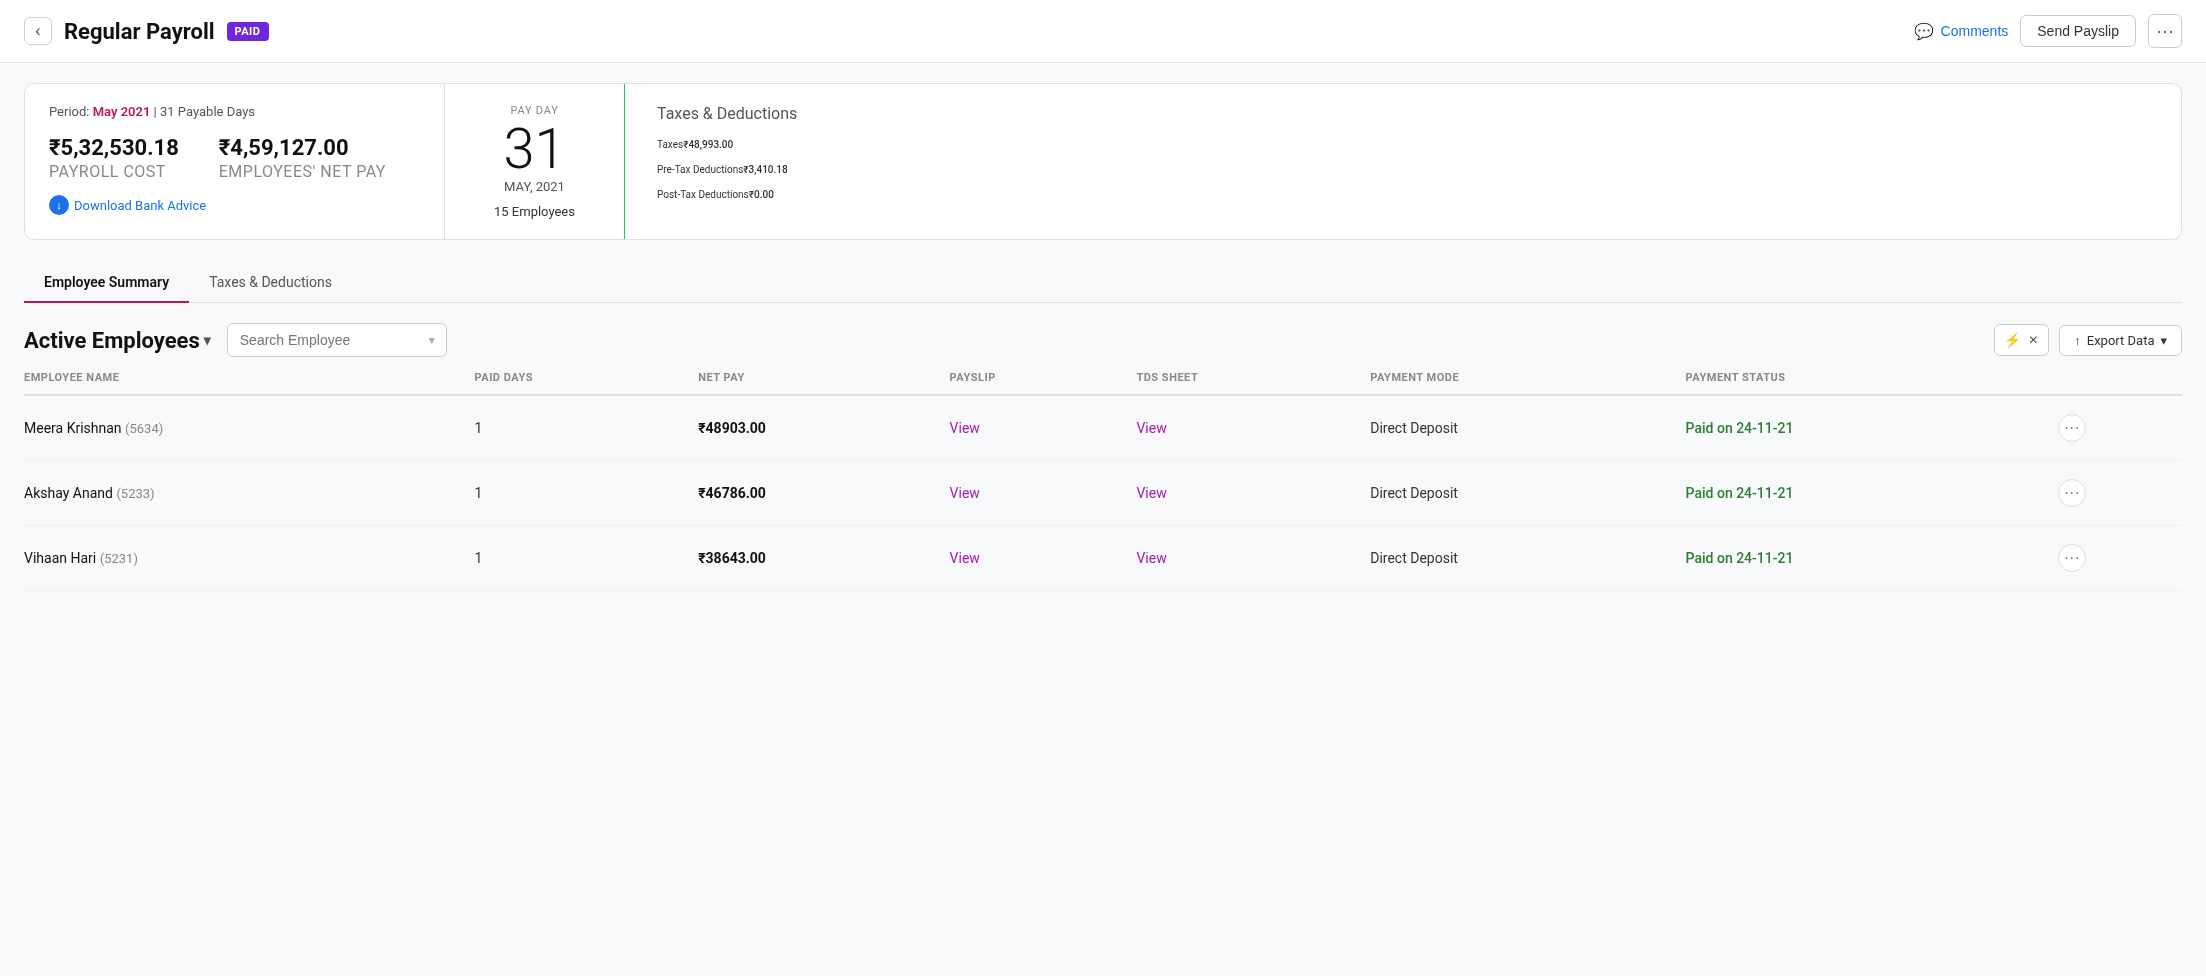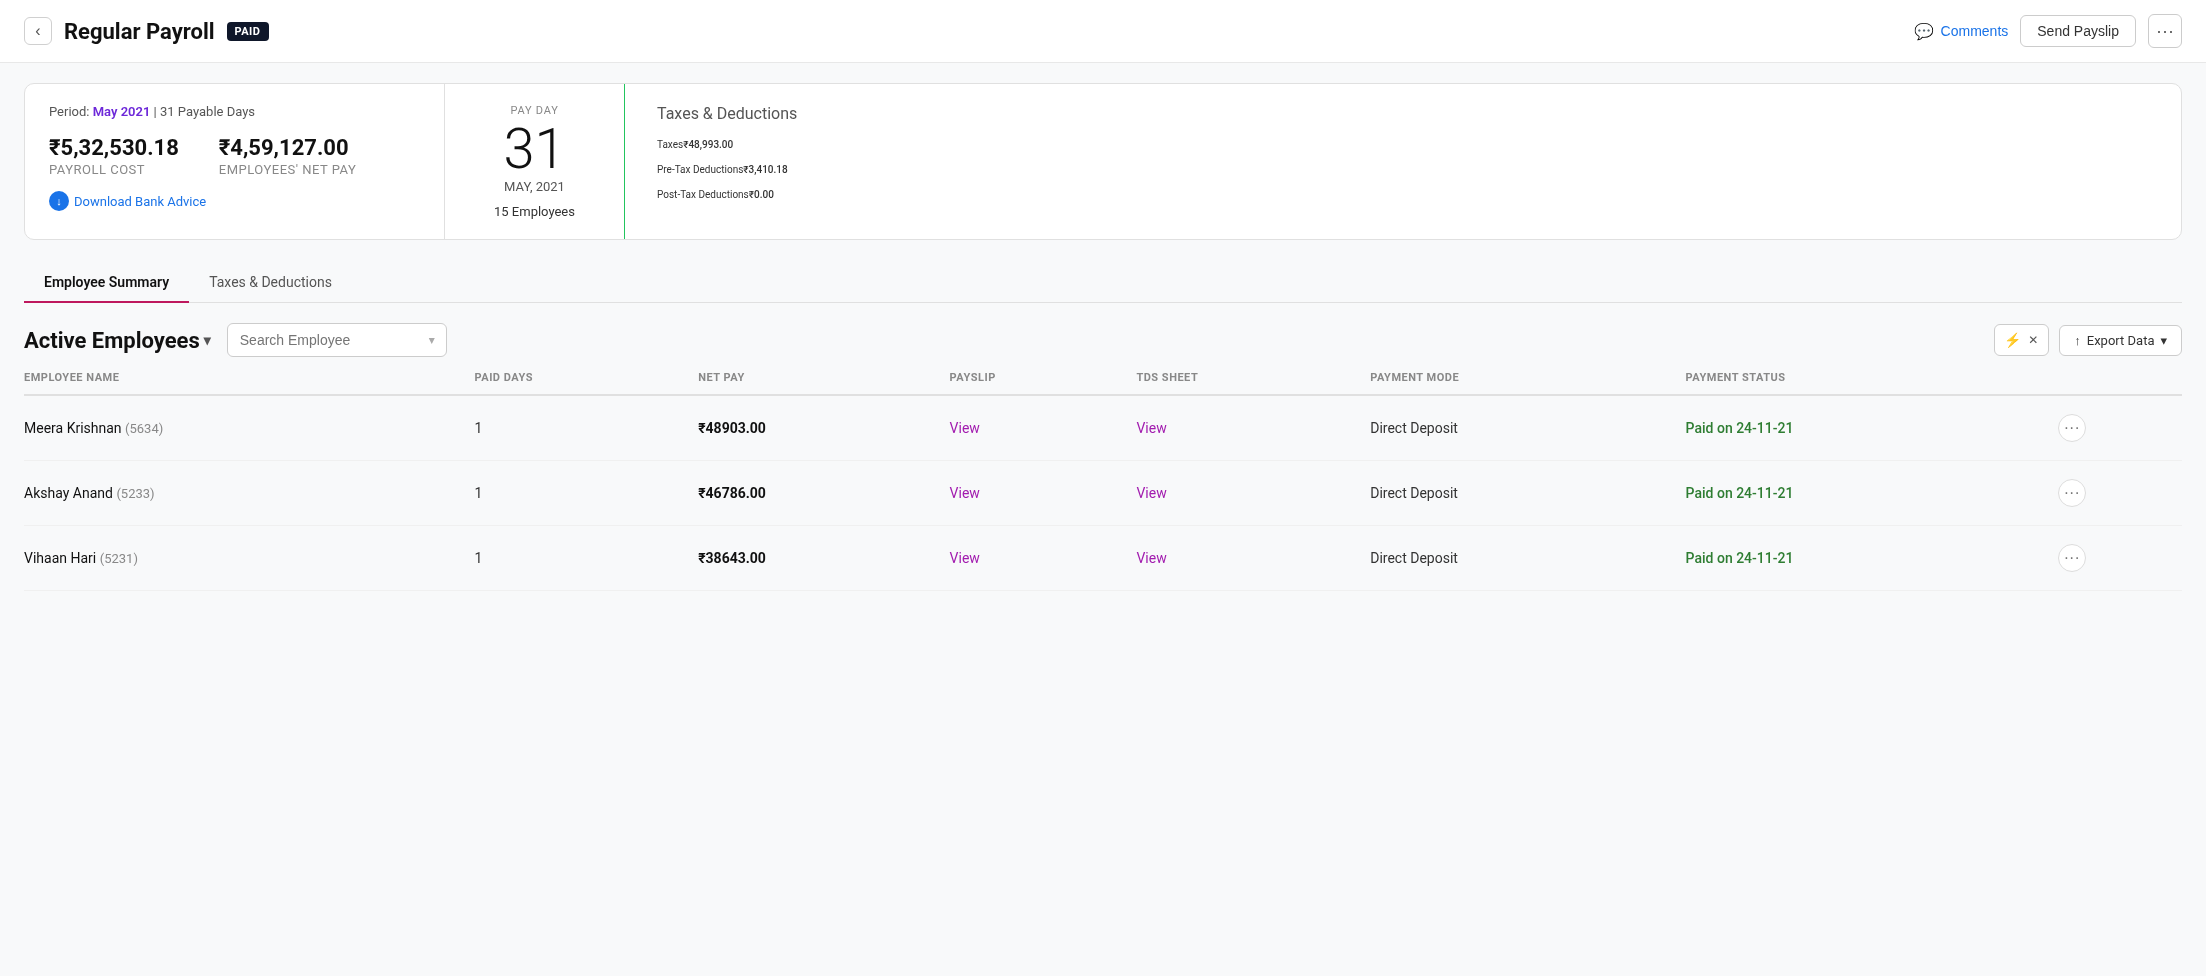--- a/index.html
+++ b/index.html
@@ -27,21 +27,21 @@
       background: #fff;
       color: #555;
       font-size: 16px;
     }
     .page-title {
       font-size: 22px;
       font-weight: 700;
       color: #111;
     }
     .paid-badge {
-      background: #0f172a;
+      background: #6d28d9;
       color: #fff;
       font-size: 11px;
       font-weight: 700;
       padding: 3px 8px;
       border-radius: 4px;
       letter-spacing: 0.5px;
     }
     .header-right {
       display: flex;
       align-items: center;
@@ -89,34 +89,34 @@
     .card-payroll {
       flex: 0 0 420px;
       padding: 20px 24px;
       border-right: 1px solid #e0e0e0;
     }
     .card-period {
       font-size: 13px;
       color: #555;
       margin-bottom: 16px;
     }
-    .card-period strong { color: #6d28d9; font-weight: 600; }
+    .card-period strong { color: #be185d; font-weight: 600; }
     .card-amounts {
       display: flex;
       gap: 40px;
       margin-bottom: 14px;
     }
     .amount-block {}
     .amount-value {
       font-size: 22px;
       font-weight: 700;
       color: #111;
     }
     .amount-label {
-      font-size: 13px;
+      font-size: 16px;
       color: #888;
       letter-spacing: 0.5px;
       margin-top: 2px;
     }
     .download-link {
       color: #1a73e8;
       text-decoration: none;
       font-size: 13px;
       display: flex; align-items: center; gap: 5px;
       cursor: pointer;

